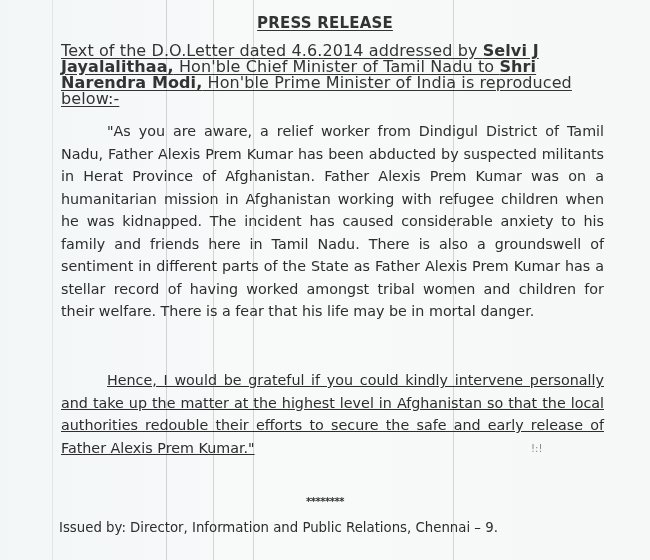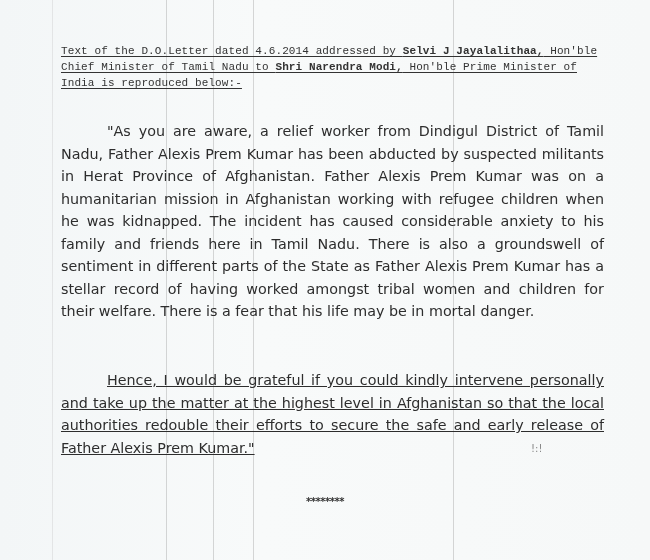--- a/index.html
+++ b/index.html
@@ -42,27 +42,26 @@
   }
   .title span {
     text-decoration: underline;
     text-underline-offset: 2px;
   }
   .intro {
     position: absolute;
     left: 61px;
     top: 43px;
     width: 545px;
-    font-size: 11px;
+    font-size: 16px;
     line-height: 16px;
     color: #333;
     text-decoration: underline;
     text-underline-offset: 2px;
     letter-spacing: 0.1px;
-    font-family: Liberation Mono, monospace;
   }
   .intro b { font-weight: bold; }
   .para {
     position: absolute;
     left: 61px;
     width: 543px;
     font-size: 14.3px;
     line-height: 22.5px;
     text-align: justify;
     color: #2d2d2d;
@@ -102,24 +101,28 @@
 </head>
 <body>
 
 <div class="page">
   <div class="scanline" style="left:52px; background:rgba(150,150,150,0.18);"></div>
   <div class="scanline" style="left:166px;"></div>
   <div class="scanline" style="left:213px;"></div>
   <div class="scanline" style="left:253px;"></div>
   <div class="scanline" style="left:453px;"></div>
 
+  <div class="title">
+    <span>PRESS RELEASE</span>
+  </div>
 
   <div class="intro"><span>Text of the D.O.Letter dated 4.6.2014 addressed by </span><b>Selvi J Jayalalithaa,</b><span> Hon'ble Chief Minister of Tamil Nadu to </span><b>Shri Narendra Modi,</b><span> Hon'ble Prime Minister of India is reproduced below:-</span></div>
 
   <div class="para p1"><span class="indent"></span><span>"As you are aware, a relief worker from Dindigul District of Tamil Nadu, Father Alexis Prem Kumar has been abducted by suspected militants in Herat Province of Afghanistan. Father Alexis Prem Kumar was on a humanitarian mission in Afghanistan working with refugee children when he was kidnapped. The incident has caused considerable anxiety to his family and friends here in Tamil Nadu. There is also a groundswell of sentiment in different parts of the State as Father Alexis Prem Kumar has a stellar record of having worked amongst tribal women and children for their welfare. There is a fear that his life may be in mortal danger.</span></div>
 
   <div class="para p2"><span class="indent"></span><span>Hence, I would be grateful if you could kindly intervene personally and take up the matter at the highest level in Afghanistan so that the local authorities redouble their efforts to secure the safe and early release of Father Alexis Prem Kumar."</span></div>
 
   <div class="mark">!:!</div>
 
   <div class="dots">********</div>
 
+  <div class="issued">Issued by:  Director, Information and Public Relations, Chennai – 9.</div>
 </div>
 
 </body></html>

